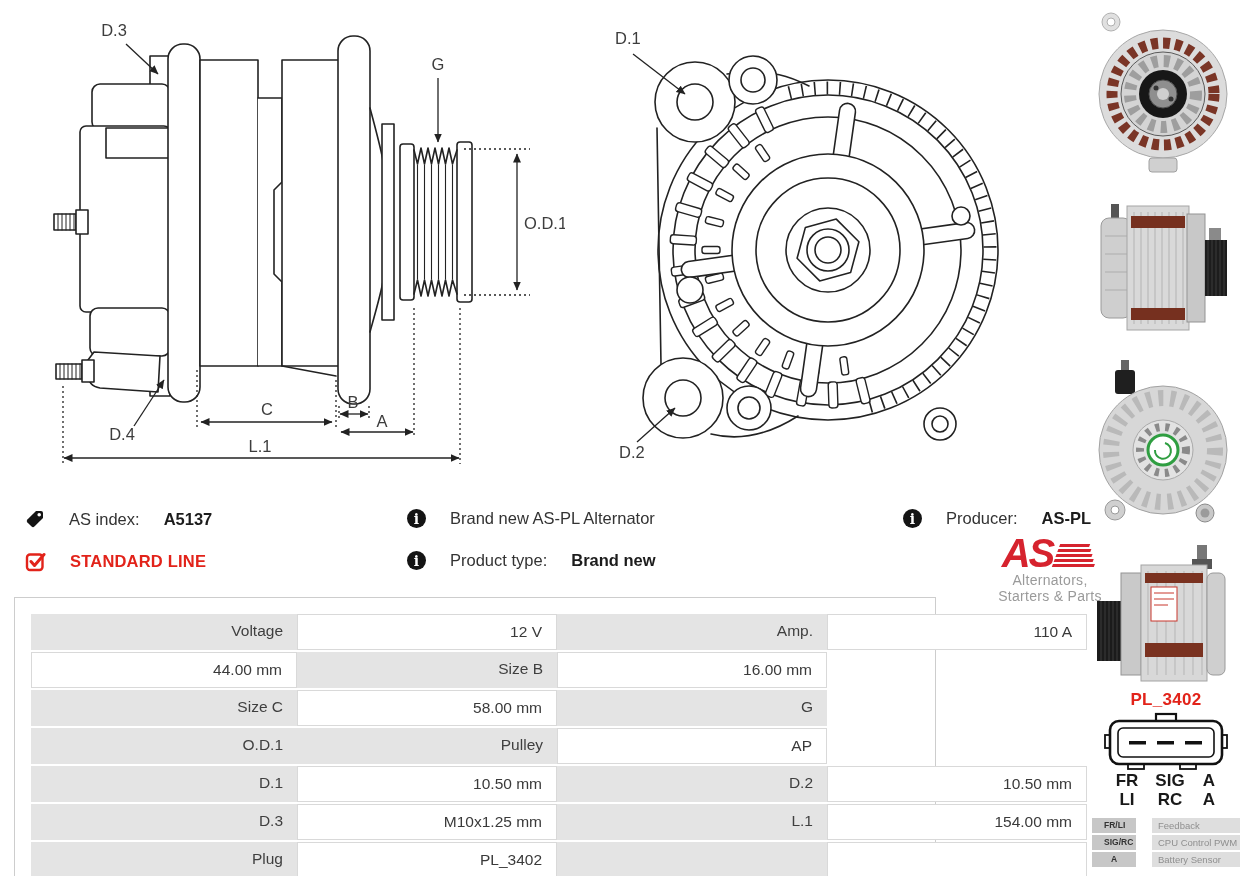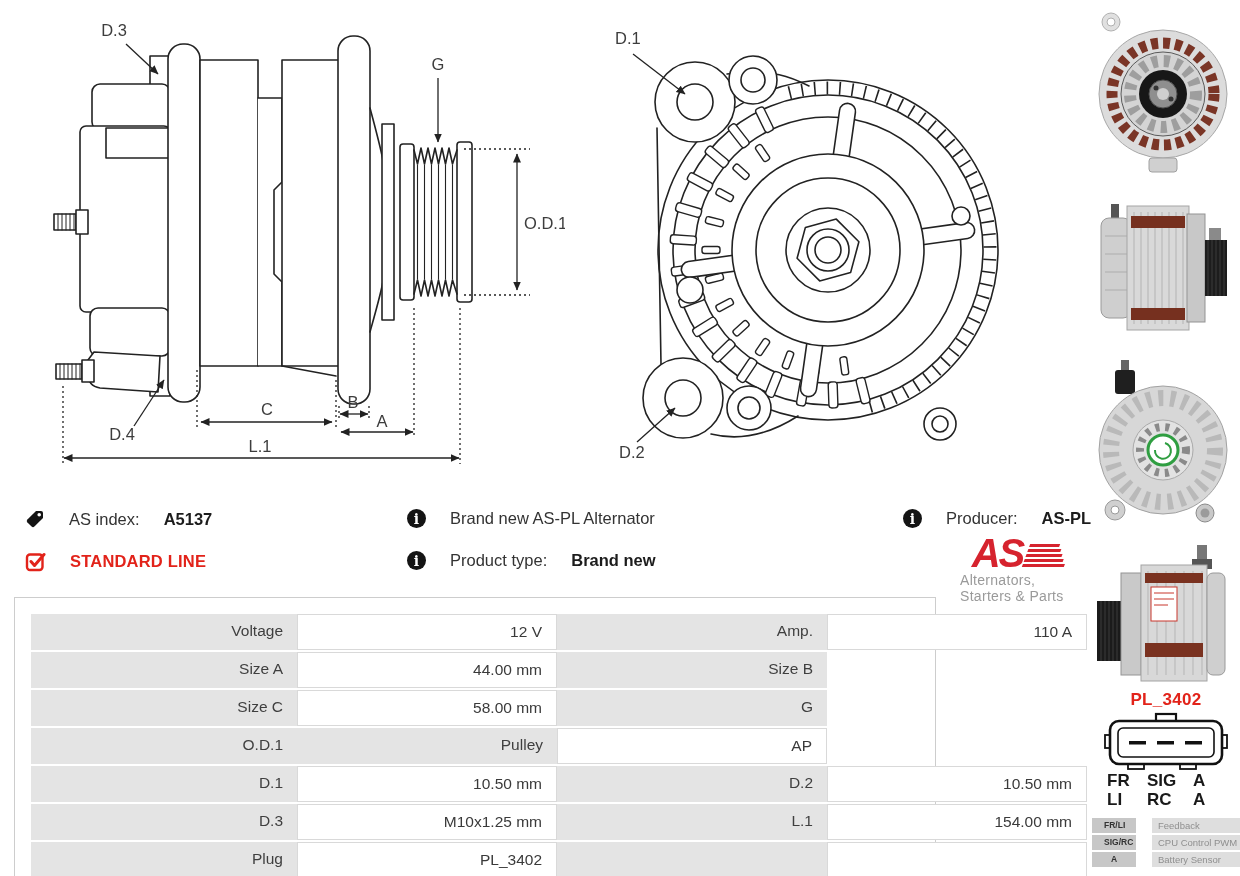--- a/index.html
+++ b/index.html
@@ -18,21 +18,21 @@
   .photo { width:140px; margin-bottom:6px; }
   
   .info-item { position:absolute; display:flex; align-items:center; gap:24px; font-size:16.5px; color:#333; white-space:nowrap; }
   .info-item b { color:#1c1c1c; }
   .badge-red { color:#e2231a; font-weight:bold; letter-spacing:.2px; }
   .info-icon {
     width:19px; height:19px; border-radius:50%; background:#141414; color:#fff;
     font:bold 14px "DejaVu Serif", serif; display:flex; align-items:center; justify-content:center; flex:0 0 19px;
   }
   
-  #brand-logo { position:absolute; left:960px; top:534px; width:120px; }
+  #brand-logo { position:absolute; left:990px; top:534px; width:120px; text-align:center; }
   .logo-row { display:flex; align-items:flex-end; justify-content:center; height:36px; }
   .logo-as { font-size:40px; font-weight:bold; font-style:italic; color:#d6232e; line-height:34px; letter-spacing:-2px; }
   .logo-stripes { display:flex; flex-direction:column; gap:2px; margin-left:3px; transform:skewX(-20deg); margin-bottom:3px; }
   .logo-stripes i { display:block; height:3px; background:#d6232e; }
   .logo-stripes i:nth-child(1){width:30px;} .logo-stripes i:nth-child(2){width:33px;}
   .logo-stripes i:nth-child(3){width:36px;} .logo-stripes i:nth-child(4){width:39px;}
   .logo-stripes i:nth-child(5){width:42px;}
   .logo-tagline { font-size:14px; color:#9a9a9a; margin-top:2px; letter-spacing:.3px; }
   
   #spec-table { position:absolute; left:14px; top:597px; width:922px; border:1px solid #cdcdcd; padding:16px; background:#fff; }
@@ -40,21 +40,21 @@
   .spec-row:last-child { margin-bottom:0; }
   .cell { font-size:15.5px; line-height:34px; padding-right:14px; text-align:right; }
   .cell.lab { background:#e4e4e4; color:#3f3f3f; }
   .cell.val { background:#fff; border:1px solid #d9d9d9; color:#3a3a3a; }
   
   #plug-panel { position:absolute; left:1092px; top:690px; width:148px; }
   #plug-name { text-align:center; font-size:17px; font-weight:bold; color:#e2231a; letter-spacing:.3px; }
   #plug-connector { display:block; margin:2px auto 0; }
   #plug-pins { width:118px; margin:1px auto 0; }
   .pin-row { display:grid; grid-template-columns:40px 46px 32px; }
-  .pin-row span { text-align:left; font-size:17px; font-weight:bold; color:#191919; line-height:19px; }
+  .pin-row span { text-align:center; font-size:17px; font-weight:bold; color:#191919; line-height:19px; }
   #plug-legend { margin-top:9px; }
   .legend-row { display:flex; margin-bottom:2px; }
   .legend-key { width:44px; background:#c7c7c7; font-size:8.5px; font-weight:bold; color:#333; text-align:center; padding:2px 12px; }
   .legend-val { flex:1; background:#dedede; font-size:9.5px; color:#8f8f8f; padding:2px 0 2px 6px; margin-left:16px; }
 </style>
 </head>
 <body>
 
 <div id="page">
 
@@ -321,23 +321,23 @@
   </div>
 
   <div id="spec-table">
     <div class="spec-row">
       <div class="cell lab">Voltage</div>
       <div class="cell val">12 V</div>
       <div class="cell lab">Amp.</div>
       <div class="cell val">110 A</div>
     </div>
     <div class="spec-row">
-      <div class="cell lab">Size A</div>
       <div class="cell val">44.00 mm</div>
       <div class="cell lab">Size B</div>
+      <div class="cell val">16.00 mm</div>
     </div>
     <div class="spec-row">
       <div class="cell lab">Size C</div>
       <div class="cell val">58.00 mm</div>
       <div class="cell lab">G</div>
     </div>
     <div class="spec-row">
       <div class="cell lab">O.D.1</div>
       <div class="cell lab">Pulley</div>
       <div class="cell val">AP</div>

